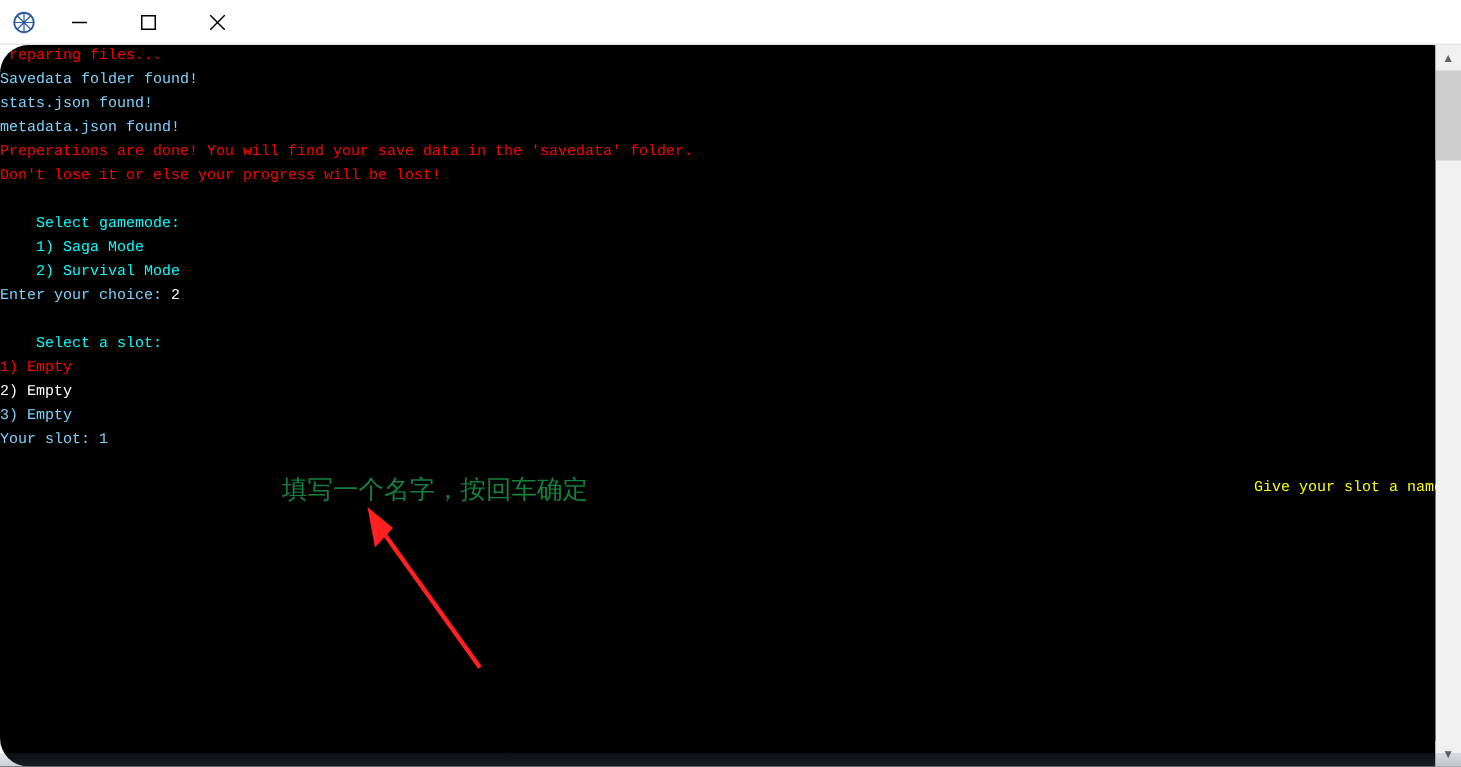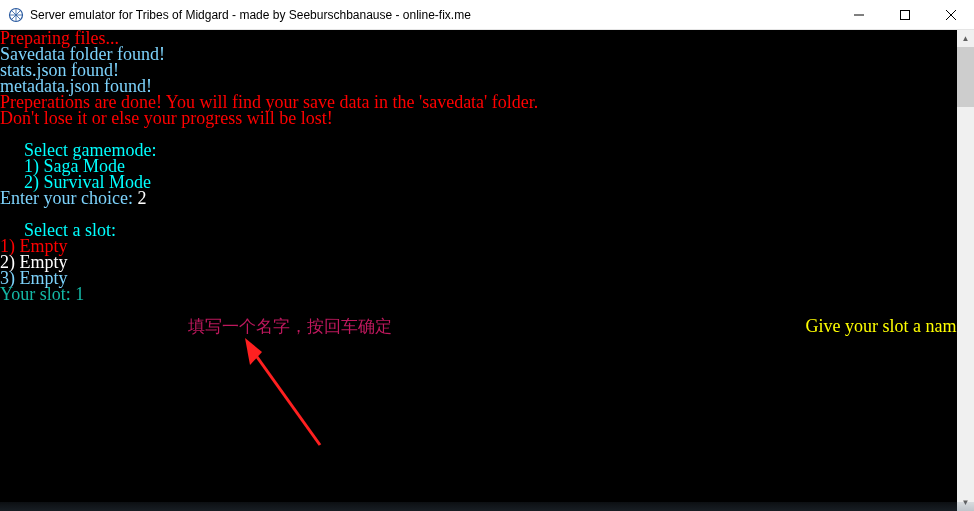--- a/index.html
+++ b/index.html
@@ -45,26 +45,27 @@
     color: #000;
     cursor: pointer;
   }
   .console {
     position: absolute;
     top: 30px;
     left: 0;
     right: 0;
     bottom: 0;
     background: #000;
-    font-family: Liberation Serif, serif;
-    font-size: 18px;
+    font-family: Liberation Mono, monospace;
+    font-size: 10px;
     line-height: 16px;
     white-space: pre;
     overflow: hidden;
     padding: 0;
+    border-radius: 19px;
   }
   .scrollbar {
     position: absolute;
     top: 30px;
     right: 0;
     width: 17px;
     bottom: 0;
     background: #f0f0f0;
   }
   .scroll-thumb {
@@ -87,26 +88,26 @@
     font-size: 8px;
     color: #606060;
   }
   .scroll-btn.top { top: 0; }
   .scroll-btn.bottom { bottom: 0; }
   .c-red { color: #ff0000; }
   .c-green { color: #7dd3fc; }
   .c-cyan { color: #00ffff; padding-left: 24px; }
   .c-white { color: #ffffff; }
   .c-yellow { color: #ffff00; text-align: right; }
-  .c-magenta { color: #14b8a6; }
+  .c-magenta { color: #7dd3fc; }
   .annotation {
     position: absolute;
     top: 315px;
     left: 188px;
-    color: #be185d;
+    color: #15803d;
     font-family: "Microsoft YaHei", sans-serif;
     font-size: 17px;
     pointer-events: none;
   }
   .arrow {
     position: absolute;
     top: 330px;
     left: 230px;
     width: 100px;
     height: 120px;
@@ -124,21 +125,20 @@
 </head>
 <body>
 
 <div class="titlebar">
   <span class="title-icon">
     <svg viewBox="0 0 16 16" width="16" height="16">
       <circle cx="8" cy="8" r="6.5" fill="none" stroke="#2a5aa0" stroke-width="1.2"></circle>
       <path d="M2 8 H14 M8 2 V14 M3.5 3.5 L12.5 12.5 M12.5 3.5 L3.5 12.5" stroke="#2a5aa0" stroke-width="0.8"></path>
     </svg>
   </span>
-  <span class="title-text">Server emulator for Tribes of Midgard - made by Seeburschbanause - online-fix.me</span>
   <div class="win-controls">
     <div class="win-btn">
       <svg width="10" height="10">
           <line x1="0" y1="5" x2="10" y2="5" stroke="#000" stroke-width="1"></line>
         </svg>
     </div>
     <div class="win-btn">
       <svg width="10" height="10">
           <rect x="0.5" y="0.5" width="9" height="9" fill="none" stroke="#000" stroke-width="1"></rect>
         </svg>

